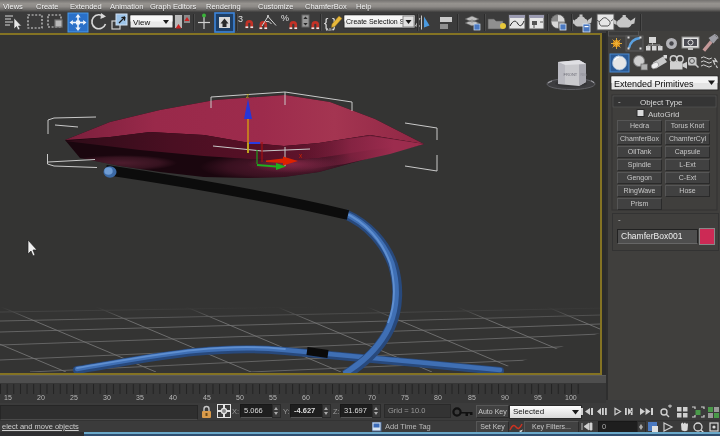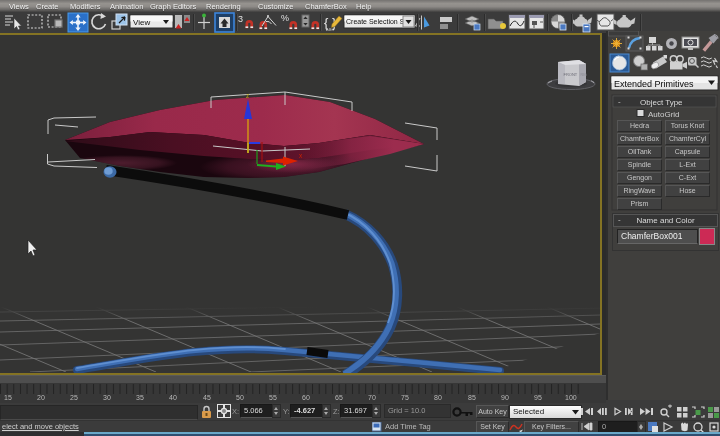--- a/index.html
+++ b/index.html
@@ -35,23 +35,23 @@
        border-bottom-color:#2a2a2a;color:#c8c8c8;font-size:7px;text-align:center;}
   .spin{position:absolute;width:7px;height:12px;top:1px;background:#3a3a3a;border:1px solid #2a2a2a;}
   .spin:before{content:"";position:absolute;left:1px;top:2px;border:2px solid transparent;border-bottom:3px solid #aaa;border-top:none;}
   .spin:after{content:"";position:absolute;left:1px;bottom:2px;border:2px solid transparent;border-top:3px solid #aaa;border-bottom:none;}
 </style>
 </head>
 <body>
 <div id="app">
 
   <div id="menubar" class="abs">
-    <span style="left:9px">Views</span>
+    <span style="left:3px">Views</span>
     <span style="left:36px">Create</span>
-    <span style="left:70px">Modifiers</span>
+    <span style="left:70px">Extended</span>
     <span style="left:110px">Animation</span>
     <span style="left:150px">Graph Editors</span>
     <span style="left:206px">Rendering</span>
     <span style="left:258px">Customize</span>
     <span style="left:305px">ChamferBox</span>
     <span style="left:356px">Help</span>
   </div>
 
   <div id="toolbar" class="abs">
   <svg width="720" height="21" viewBox="0 12 720 21" style="position:absolute;left:0;top:0">
@@ -444,21 +444,20 @@
     <div class="btn" style="left:11px;top:115px;width:43px;height:10px;line-height:10px;">OilTank</div>
     <div class="btn" style="left:59px;top:115px;width:43px;height:10px;line-height:10px;">Capsule</div>
     <div class="btn" style="left:11px;top:128px;width:43px;height:10px;line-height:10px;">Spindle</div>
     <div class="btn" style="left:59px;top:128px;width:43px;height:10px;line-height:10px;">L-Ext</div>
     <div class="btn" style="left:11px;top:141px;width:43px;height:10px;line-height:10px;">Gengon</div>
     <div class="btn" style="left:59px;top:141px;width:43px;height:10px;line-height:10px;">C-Ext</div>
     <div class="btn" style="left:11px;top:154px;width:43px;height:10px;line-height:10px;">RingWave</div>
     <div class="btn" style="left:59px;top:154px;width:43px;height:10px;line-height:10px;">Hose</div>
     <div class="btn" style="left:11px;top:167px;width:43px;height:10px;line-height:10px;">Prism</div>
     <div style="position:absolute;left:6px;top:182px;width:105px;height:36px;border:1px solid #333;"></div>
-    <div style="position:absolute;left:7px;top:183px;width:103px;height:11px;background:#353535;border:0.5px solid #555;color:#dcdcdc;font-size:8px;text-align:center;line-height:11px;">Name and Color</div>
     <div style="position:absolute;left:12px;top:183px;color:#cacaca;font-size:8px;line-height:11px;">-</div>
     <div style="position:absolute;left:11px;top:198px;width:76px;height:13px;background:#4e4e4e;border:1px solid #222;border-bottom-color:#666;color:#efefef;font-size:8.5px;line-height:13px;padding-left:3px;">ChamferBox001</div>
     <div style="position:absolute;left:93px;top:197px;width:14px;height:15px;background:#cc2a55;border:1px solid #888;"></div>
   </div>
 
   <div id="slider" class="abs"></div>
   <div id="track" class="abs">
     <svg width="606" height="20" style="position:absolute;left:0;top:0">
       <defs>
         <pattern id="ticks" x="0" y="0" width="6.64" height="20" patternUnits="userSpaceOnUse">

